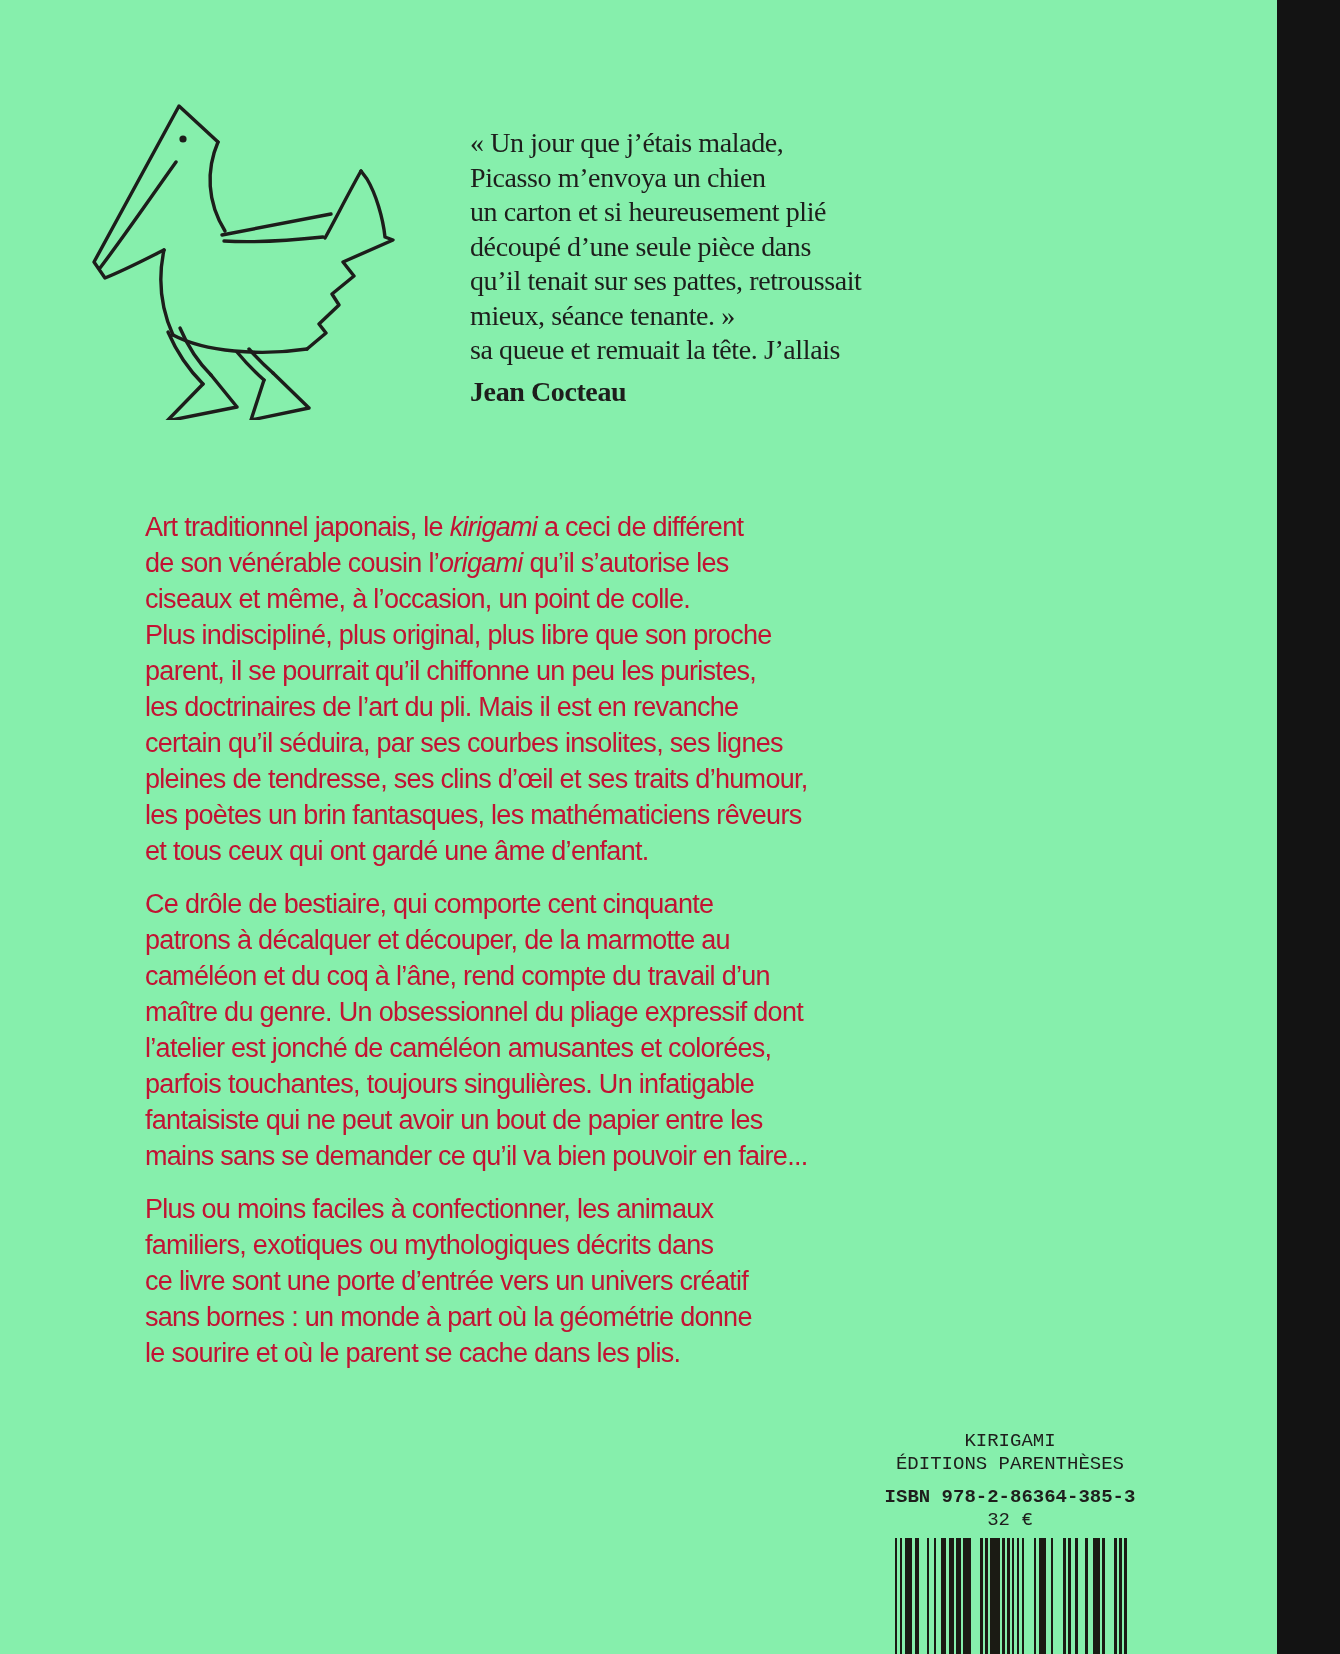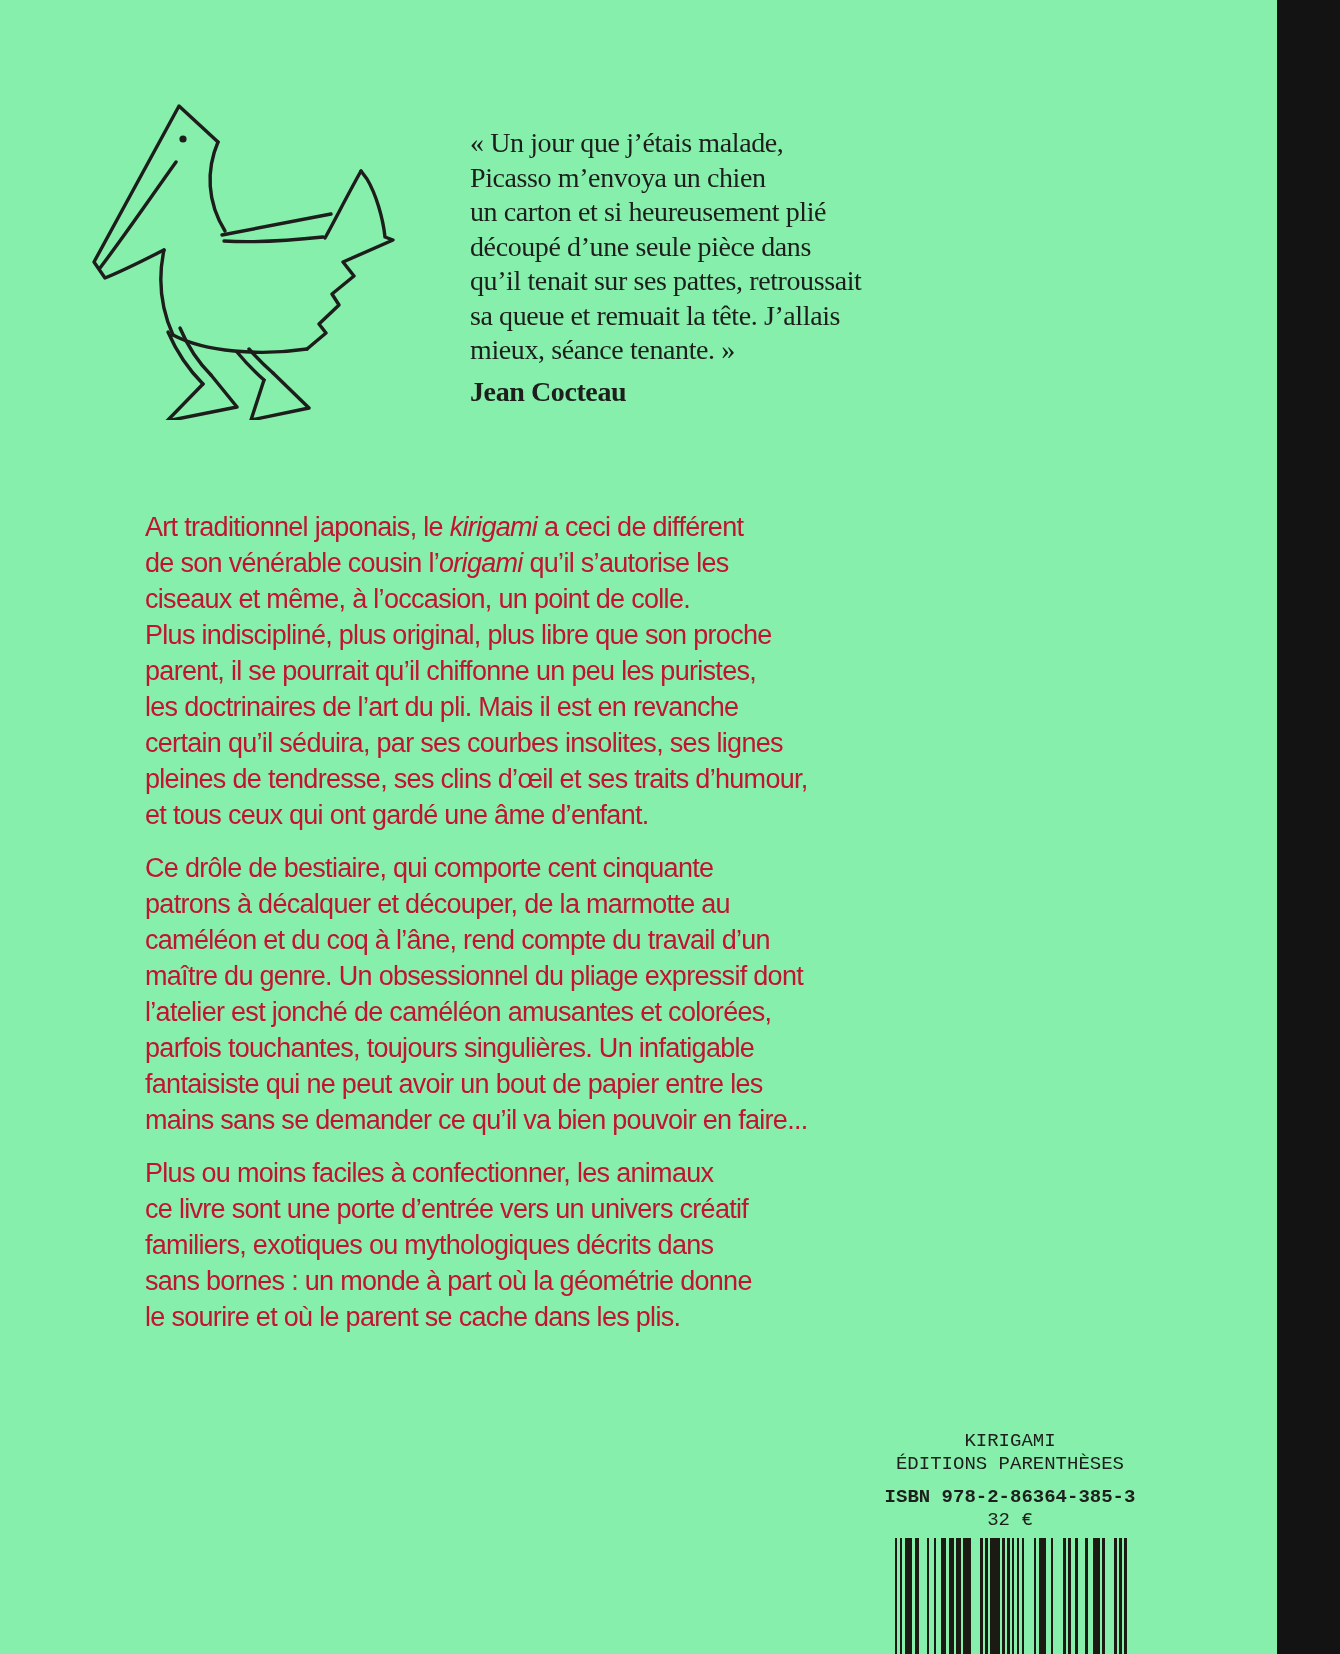--- a/index.html
+++ b/index.html
@@ -82,52 +82,53 @@
     <path d="M184 290 L171 330 M171 330 L229 318 M193 283 L229 318"></path>
   </svg>
 
   <div class="quote" style="color: rgb(30, 30, 28);">
     <div id="quote-lines">
         <div>« Un jour que j’étais malade,</div>
         <div>Picasso m’envoya un chien</div>
         <div>un carton et si heureusement plié</div>
         <div>découpé d’une seule pièce dans</div>
         <div>qu’il tenait sur ses pattes, retroussait</div>
+        <div>mieux, séance tenante. »</div>
         <div>sa queue et remuait la tête. J’allais</div>
-        <div>mieux, séance tenante. »</div>
       </div>
     <div class="quote-attr">Jean Cocteau</div>
   </div>
 
   <div class="body-text" id="body-text" style="color: rgb(194, 19, 51);">
       <div class="para">
         <div><span>Art traditionnel japonais, le </span><span class="seg-i">kirigami</span><span> a ceci de différent</span></div>
         <div><span>de son vénérable cousin l’</span><span class="seg-i">origami</span><span> qu’il s’autorise les</span></div>
         <div>ciseaux et même, à l’occasion, un point de colle.</div>
         <div>Plus indiscipliné, plus original, plus libre que son proche</div>
         <div>parent, il se pourrait qu’il chiffonne un peu les puristes,</div>
         <div>les doctrinaires de l’art du pli. Mais il est en revanche</div>
         <div>certain qu’il séduira, par ses courbes insolites, ses lignes</div>
         <div>pleines de tendresse, ses clins d’œil et ses traits d’humour,</div>
+        <div>les poètes un brin fantasques, les mathématiciens rêveurs</div>
         <div>et tous ceux qui ont gardé une âme d’enfant.</div>
       </div>
       <div class="para">
         <div>Ce drôle de bestiaire, qui comporte cent cinquante</div>
         <div>patrons à décalquer et découper, de la marmotte au</div>
         <div>caméléon et du coq à l’âne, rend compte du travail d’un</div>
         <div>maître du genre. Un obsessionnel du pliage expressif dont</div>
         <div>l’atelier est jonché de caméléon amusantes et colorées,</div>
         <div>parfois touchantes, toujours singulières. Un infatigable</div>
         <div>fantaisiste qui ne peut avoir un bout de papier entre les</div>
         <div>mains sans se demander ce qu’il va bien pouvoir en faire...</div>
       </div>
       <div class="para">
         <div>Plus ou moins faciles à confectionner, les animaux</div>
+        <div>familiers, exotiques ou mythologiques décrits dans</div>
         <div>ce livre sont une porte d’entrée vers un univers créatif</div>
-        <div>familiers, exotiques ou mythologiques décrits dans</div>
         <div>sans bornes : un monde à part où la géométrie donne</div>
         <div>le sourire et où le parent se cache dans les plis.</div>
       </div>
     </div>
 
   <div class="imprint" style="color: rgb(30, 30, 28);">
     <div>KIRIGAMI</div>
     <div>ÉDITIONS PARENTHÈSES</div>
     <div class="isbn">ISBN 978-2-86364-385-3</div>
     <div>32 €</div>

